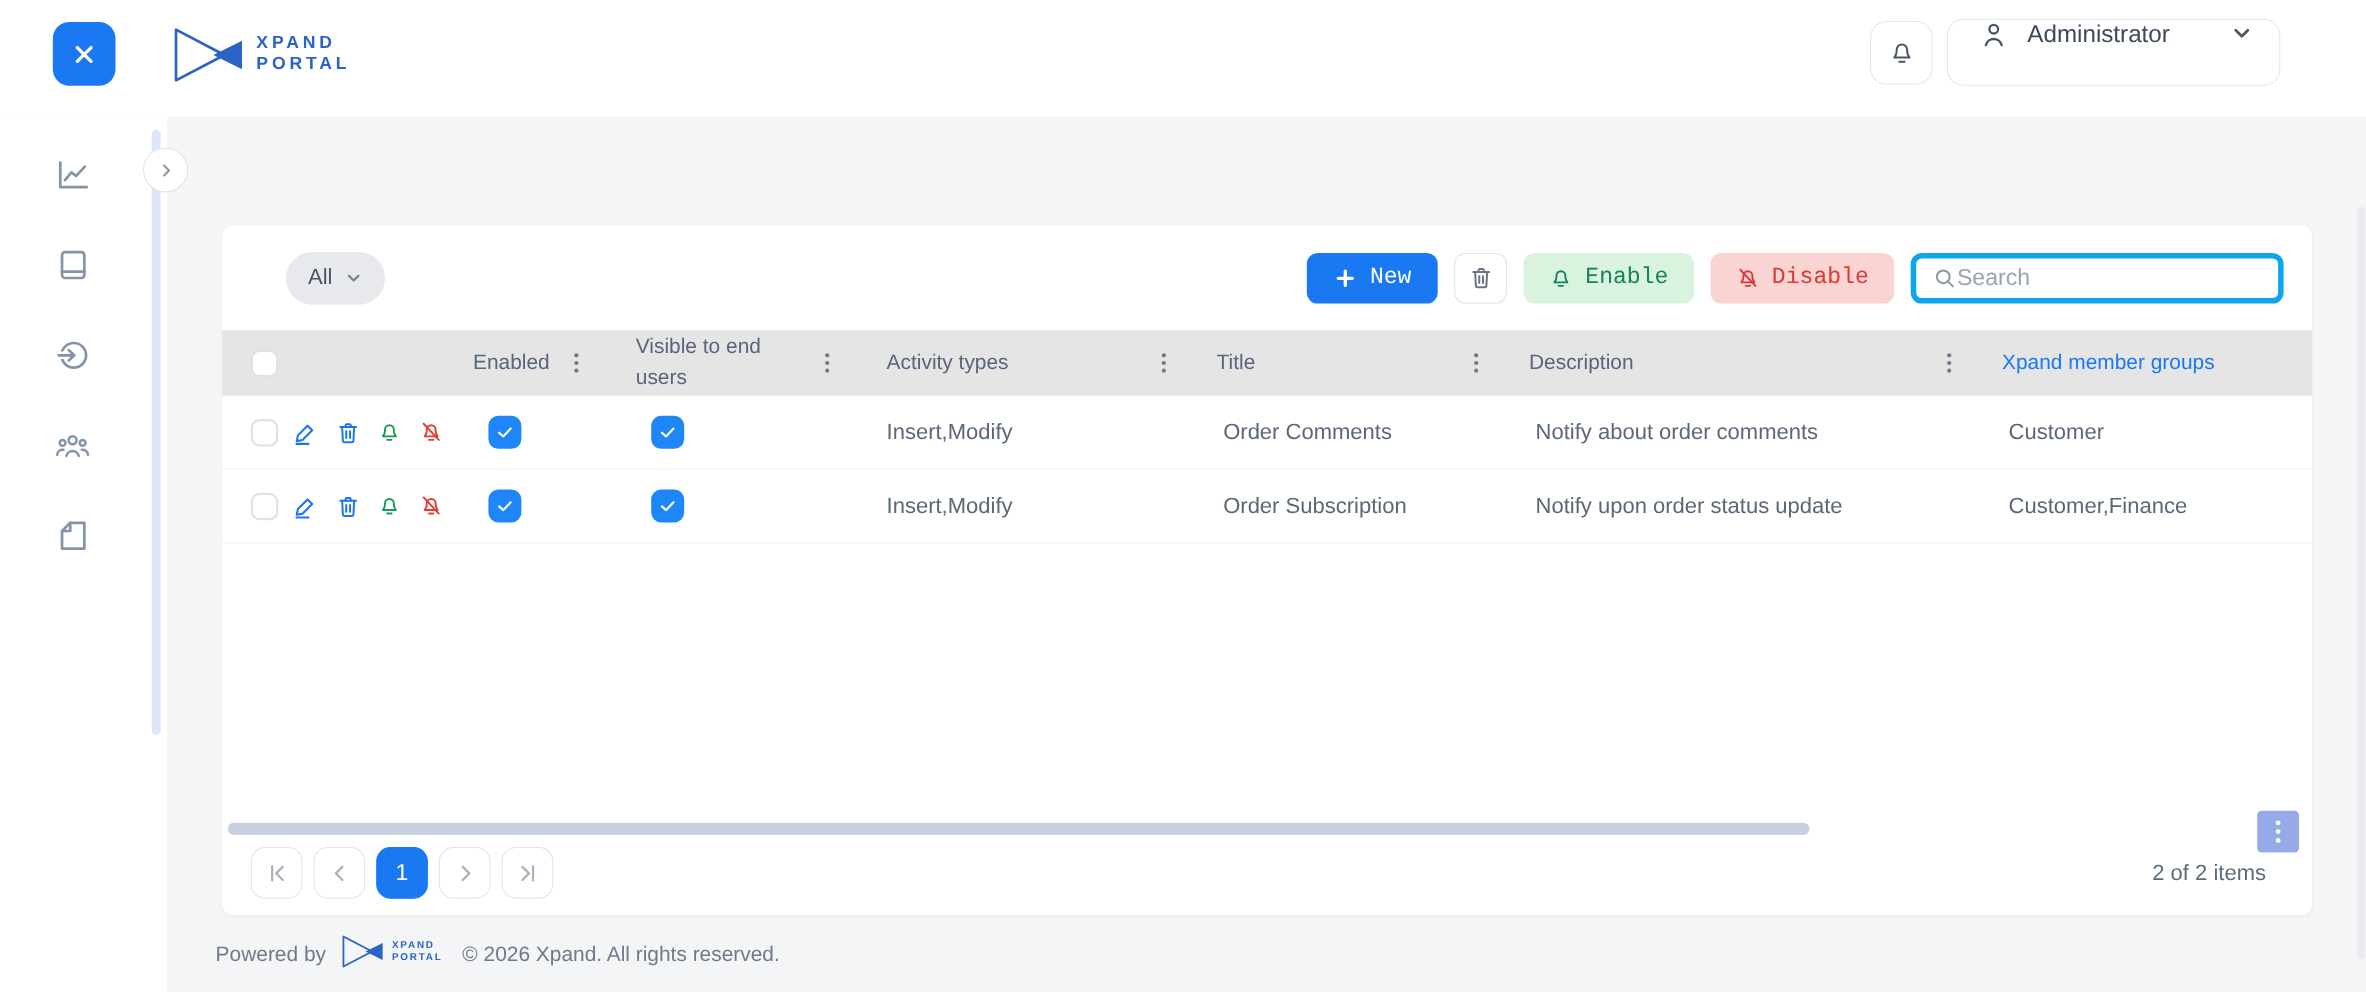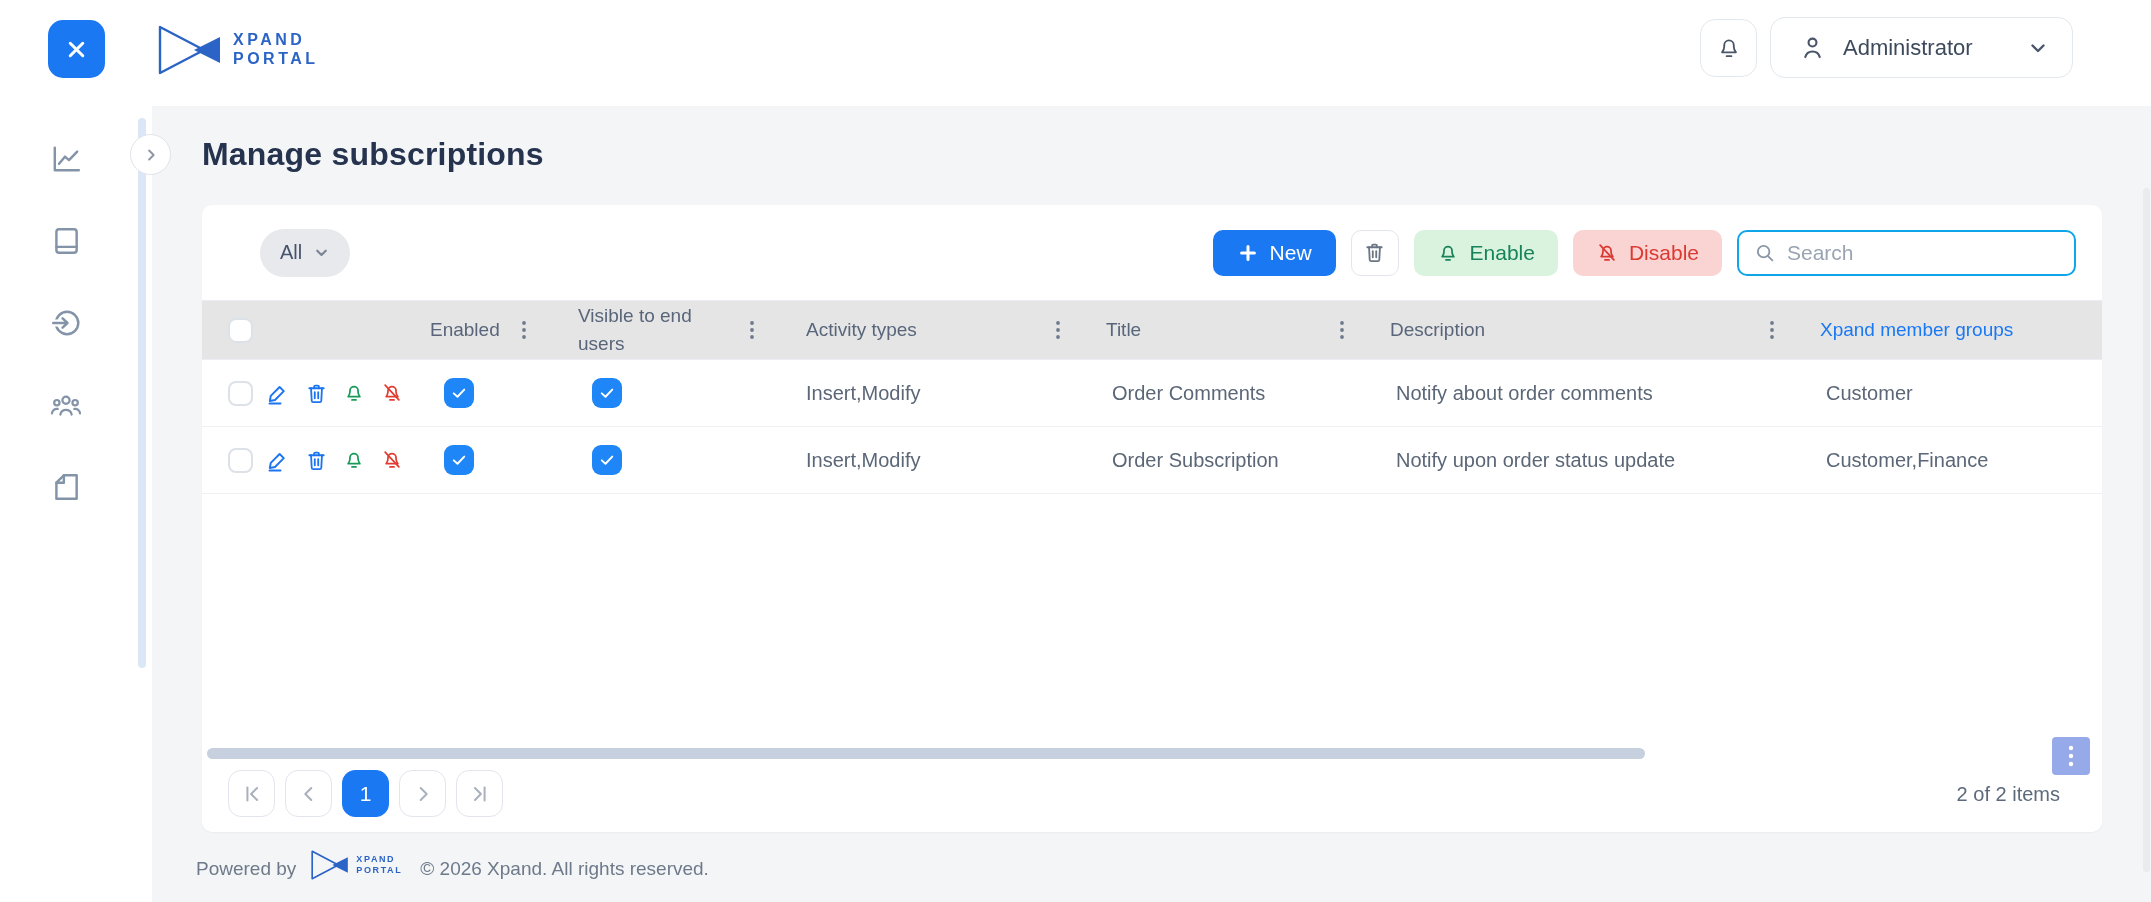--- a/index.html
+++ b/index.html
@@ -26,21 +26,21 @@
 
   
   .topbar{position:absolute;left:0;top:0;width:2151px;height:106px;background:#fff;z-index:4}
   .close-btn{position:absolute;left:48px;top:20px;width:57px;height:58px;border-radius:15px;
     background:var(--primary);border:none;display:flex;align-items:center;justify-content:center;cursor:pointer}
   .brand{position:absolute;left:158px;top:25px;display:flex;align-items:center;gap:11px}
   .brand-text{color:var(--logo-blue);font-size:16px;font-weight:600;letter-spacing:3.5px;line-height:1.18}
   .bell-btn{position:absolute;left:1700px;top:19px;width:57px;height:58px;background:#fff;
     border:1px solid #e3e7ee;border-radius:15px;display:flex;align-items:center;justify-content:center;cursor:pointer;color:#4a5568}
   .user-btn{position:absolute;left:1770px;top:17px;width:303px;height:61px;background:#fff;
-    border:1px solid #e3e7ee;border-radius:15px;display:flex;align-items:center;padding:0 22px 0 28px;gap:17px;cursor:pointer;color:#4a5568}
+    border:1px solid #e3e7ee;border-radius:15px;display:flex;padding:0 22px 0 28px;gap:17px;cursor:pointer;color:#4a5568}
   .user-label{font-size:22px;color:#3d495c}
   .user-btn .chev{margin-left:auto}
 
   
   .sidebar{position:absolute;left:0;top:106px;width:152px;bottom:0;background:#fff;z-index:2}
   .side-icons{display:flex;flex-direction:column;align-items:center;width:132px;padding-top:36px;gap:48px}
   .side-item{width:44px;height:34px;display:flex;align-items:center;justify-content:center;color:#8494a8;cursor:pointer}
   .side-rail{position:absolute;left:138px;top:12px;width:8px;height:550px;border-radius:5px;background:#dbe7f7}
   .expand-btn{position:absolute;left:130px;top:134px;width:41px;height:41px;border-radius:50%;
     background:#fff;border:1px solid #dfe3ea;display:flex;align-items:center;justify-content:center;
@@ -52,27 +52,27 @@
 
   .card{position:absolute;left:50px;top:99px;width:1900px;height:627px;background:#fff;border-radius:10px;
     box-shadow:0 1px 2px rgba(20,30,60,.04)}
 
   
   .card-toolbar{display:flex;align-items:center;height:95px;padding:0 26px 0 58px}
   .pill-all{height:48px;min-width:89px;padding:0 20px;border:none;border-radius:24px;background:#e7e9ed;
     display:flex;align-items:center;justify-content:center;gap:11px;font-size:20px;color:#46536b;cursor:pointer;font-family:inherit}
   .toolbar-right{margin-left:auto;display:flex;align-items:center;gap:15px}
   .btn{height:46px;border:none;border-radius:10px;display:flex;align-items:center;gap:11px;
-    font-size:21px;cursor:pointer;font-family:Liberation Sans, sans-serif}
+    font-size:21px;cursor:pointer;font-family:Liberation Mono, monospace}
   .btn-new{background:var(--primary);color:#fff;padding:0 24px;font-weight:500}
   .btn-trash{width:48px;justify-content:center;background:#fff;border:1px solid #e2e6ec;color:#6a7584}
   .btn-enable{background:var(--enable-bg);color:var(--enable-tx);padding:0 23px}
   .btn-disable{background:var(--disable-bg);color:var(--disable-tx);padding:0 23px}
-  .search-box{width:339px;height:46px;border:2px solid #0ea5e9;border-radius:10px;display:flex;align-items:center;
-    gap:11px;padding:0 15px;background:#fff;color:#8b97a6}
+  .search-box{width:339px;height:46px;border:5px solid #0ea5e9;border-radius:10px;display:flex;align-items:center;
+    padding:0 15px;background:#fff;color:#8b97a6}
   .search-box input{border:none;outline:none;flex:1;font-size:21px;color:#455062;font-family:inherit;background:transparent}
   .search-box input::placeholder{color:#9aa4b2}
 
   
   .gridrow{display:grid;grid-template-columns:52px 160px 148px 228px 306px 284px 430px 292px;align-items:center}
   .grid-header{height:60px;background:#e5e5e5;border-top:1px solid var(--border);border-bottom:1px solid var(--border);
     color:var(--head-text);font-size:19px}
   .hcell{display:flex;align-items:center;height:100%;padding-left:16px}
   .hcell .dots{margin-left:auto;margin-right:30px;cursor:pointer}
   .hcell-visible .label{display:inline-block;width:120px;line-height:1.45}
@@ -213,21 +213,20 @@
 
 <button class="expand-btn">
   <span>
     <svg width="18" height="18" viewBox="0 0 24 24" fill="none" stroke="currentColor" stroke-width="2.6" stroke-linecap="round" stroke-linejoin="round">
         <path d="M9.5 6 L15.5 12 L9.5 18"></path>
       </svg>
   </span>
 </button>
 
 <div class="content">
-  <h1 class="page-title">Manage subscriptions</h1>
 
   <div class="card">
 
     <div class="card-toolbar">
       <button class="pill-all">
         <span>All</span>
         <span>
           <svg width="17" height="17" viewBox="0 0 24 24" fill="none" stroke="#7b8596" stroke-width="3" stroke-linecap="round" stroke-linejoin="round">
               <path d="M6 9.5 l6 6 6-6"></path>
             </svg>

